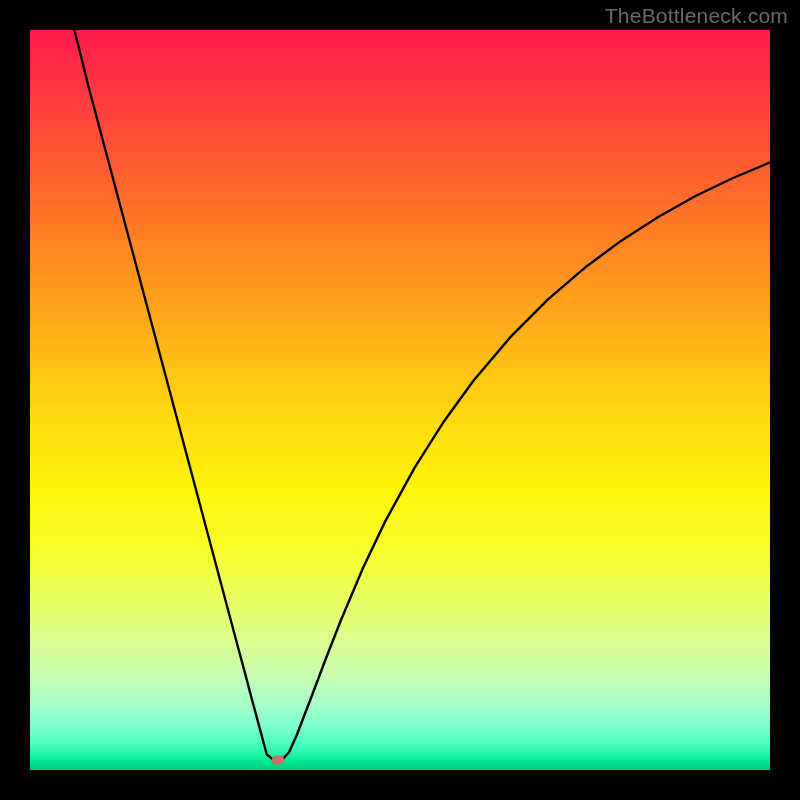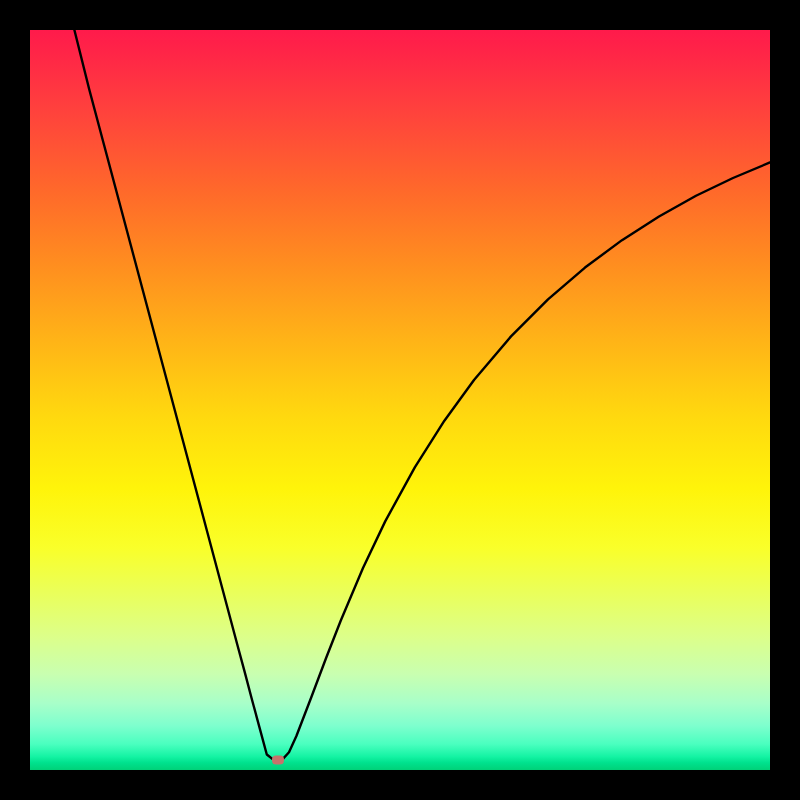--- a/index.html
+++ b/index.html
@@ -79,14 +79,15 @@
   <div class="plot-area">
 
     <svg class="curve" viewBox="0 0 740 740" preserveAspectRatio="none">
       <path fill="none" stroke="#000000" stroke-width="2.4" stroke-linejoin="round" stroke-linecap="round" d="M44.40 0.00 L59.20 59.20 L74.00 114.70 L88.80 170.20 L103.60 225.70 L118.40 281.20 L133.20 336.70 L148.00 392.20 L162.80 447.70 L177.60 503.20 L192.40 558.70 L207.20 614.20 L214.60 641.58 L222.00 669.70 L229.40 697.08 L236.80 724.46 L244.20 730.38 L251.60 730.38 L259.00 722.24 L266.40 705.96 L281.20 667.48 L296.00 628.26 L310.80 590.52 L333.00 537.98 L355.20 491.36 L384.80 437.34 L414.40 390.72 L444.00 350.02 L481.00 306.36 L518.00 269.36 L555.00 237.54 L592.00 210.16 L629.00 186.48 L666.00 165.76 L703.00 148.00 L740.00 132.46"></path>
     </svg>
 
     <div class="valley-dot" style="left: 247.9px; top: 730.38px; background: rgb(197, 115, 107);"></div>
 
   </div>
 
+  <div class="watermark">TheBottleneck.com</div>
 
 </div>
 
 </body></html>

